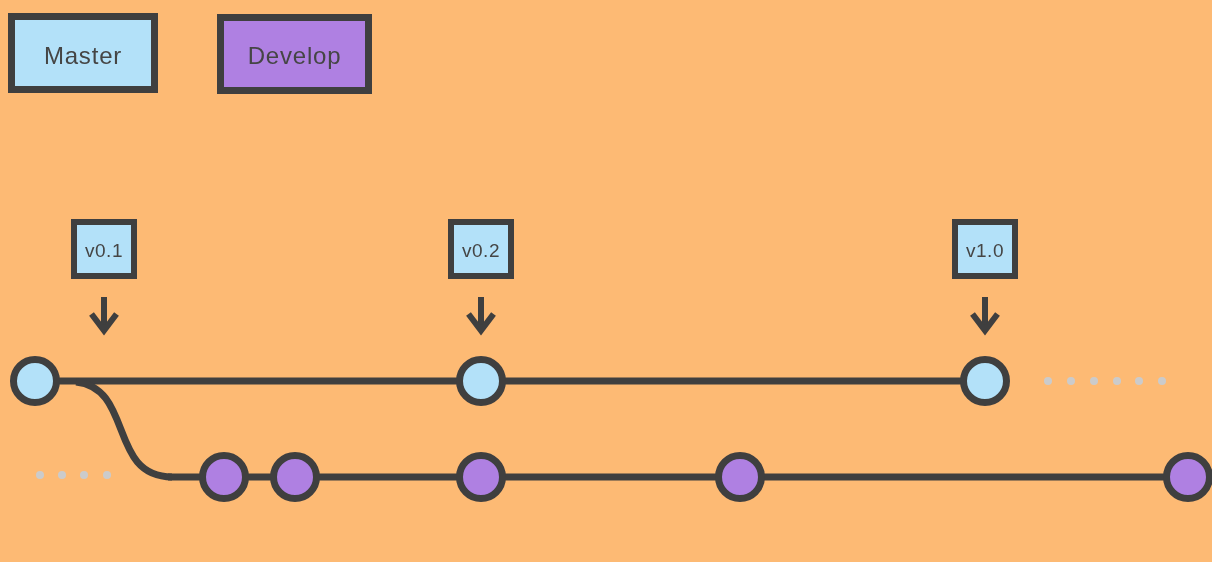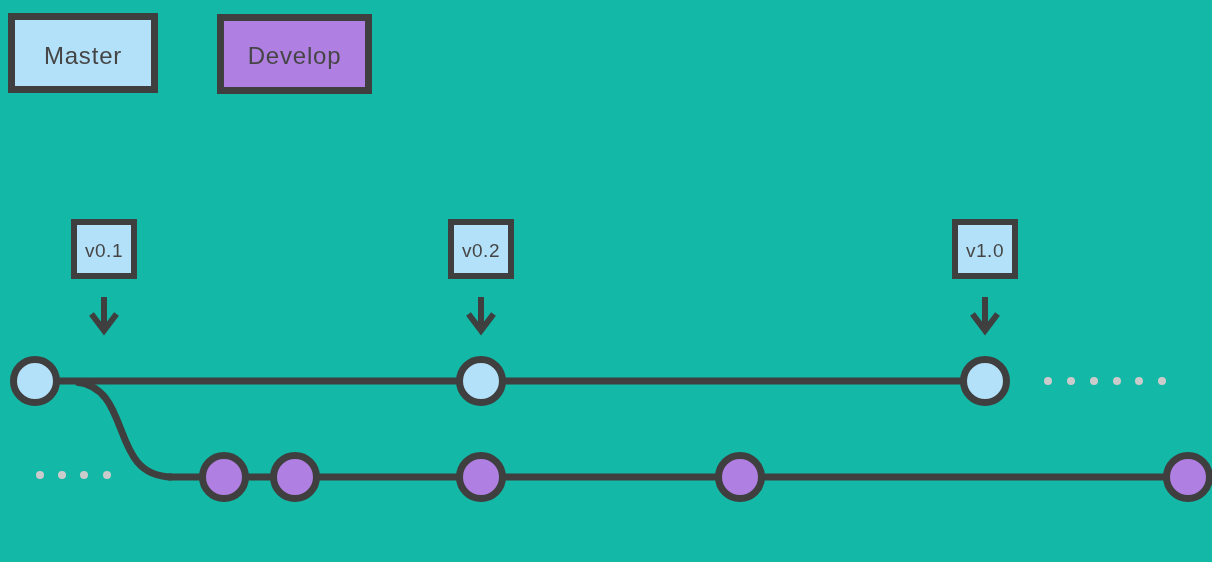--- a/index.html
+++ b/index.html
@@ -5,21 +5,21 @@
   html, body {
     margin: 0;
     padding: 0;
     background: #ffffff;
     font-family: "Liberation Sans", "DejaVu Sans", sans-serif;
   }
   .canvas {
     position: relative;
     width: 1212px;
     height: 562px;
-    background: #14b8a6;
+    background: #fdba74;
     overflow: hidden;
     text-align: center;
   }
   svg { display: block; }
   .outline-stroke { stroke: #3f3f3f; }
   .lw7 { stroke-width: 7; fill: none; }
   .node { stroke: #3f3f3f; stroke-width: 7; }
   .legend-box { stroke: #3f3f3f; stroke-width: 7; }
   .tag-box { stroke: #3f3f3f; stroke-width: 6; }
   .legend-label {

